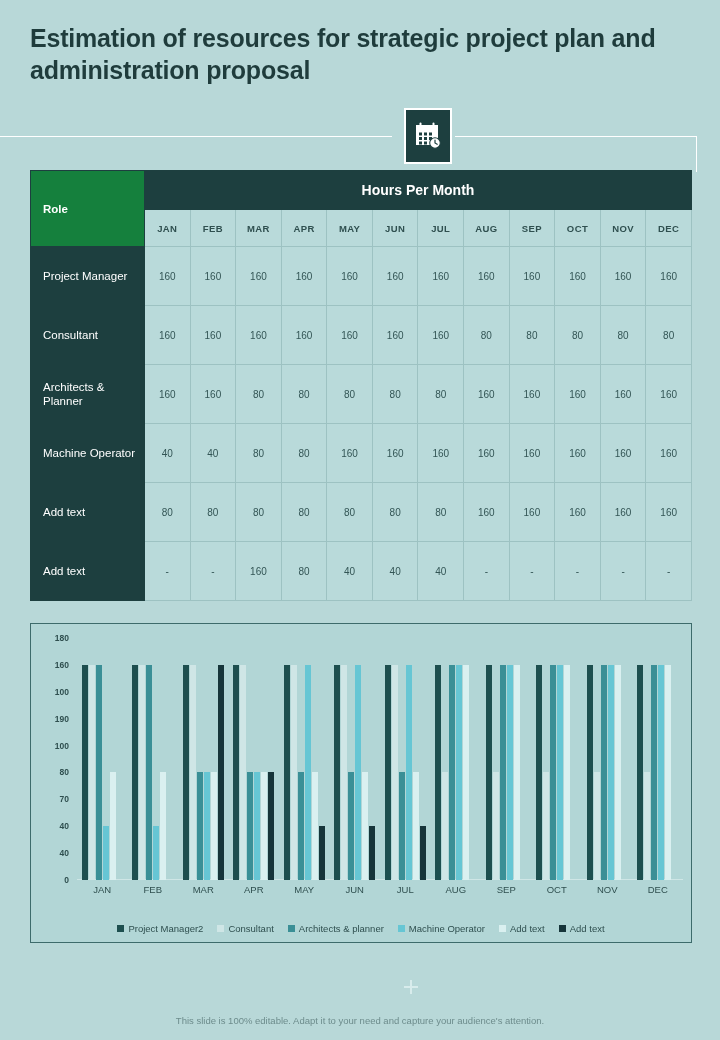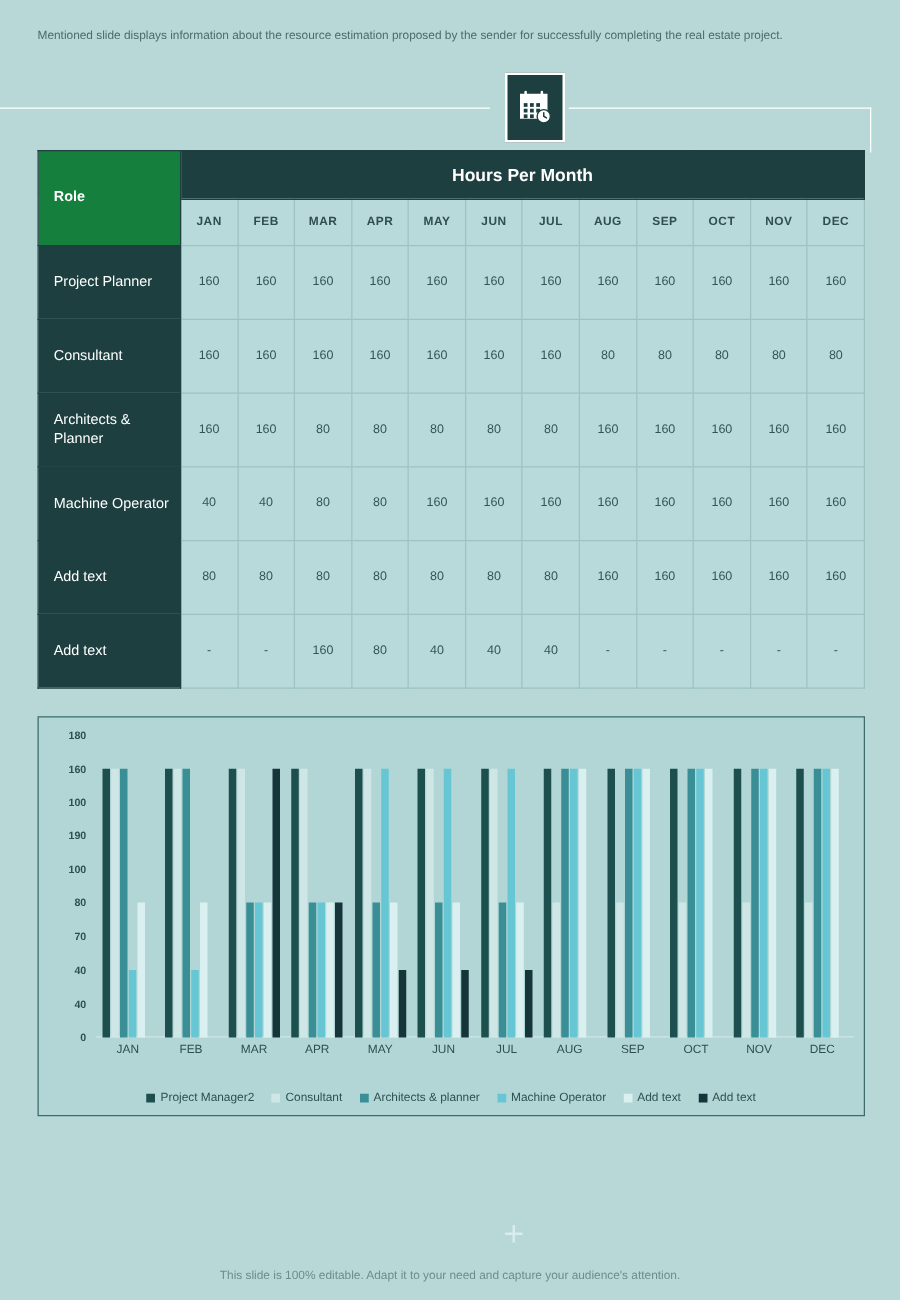--- a/index.html
+++ b/index.html
@@ -258,21 +258,21 @@
     bottom: 14px;
     text-align: center;
     font-size: 9.5px;
     color: #6d8c8c;
   }
 </style>
 </head>
 <body>
 
 <div class="header">
-  <p class="subtitle">Mentioned slide displays information about the resource estimation proposed by the sender for successfully completing the real estate project.</p>
+  <h1 class="title">Estimation of resources for strategic project plan and administration proposal</h1>
 </div>
 
 <div class="icon-band">
   <div class="rule-left"></div>
   <div class="rule-right"></div>
   <div class="rule-right-down"></div>
   <div class="icon-box">
     <svg width="30" height="30" viewBox="0 0 30 30" aria-hidden="true">
       <rect x="3" y="4" width="22" height="5" fill="#ffffff"></rect>
       <rect x="3" y="9" width="22" height="15" fill="#ffffff"></rect>
@@ -311,21 +311,21 @@
         <th class="th-month">JUL</th>
         <th class="th-month">AUG</th>
         <th class="th-month">SEP</th>
         <th class="th-month">OCT</th>
         <th class="th-month">NOV</th>
         <th class="th-month">DEC</th>
       </tr>
     </thead>
     <tbody id="table-body">
         <tr>
-          <td class="role-cell">Project Planner</td>
+          <td class="role-cell">Project Manager</td>
           <td class="val-cell">160</td>
           <td class="val-cell">160</td>
           <td class="val-cell">160</td>
           <td class="val-cell">160</td>
           <td class="val-cell">160</td>
           <td class="val-cell">160</td>
           <td class="val-cell">160</td>
           <td class="val-cell">160</td>
           <td class="val-cell">160</td>
           <td class="val-cell">160</td>

